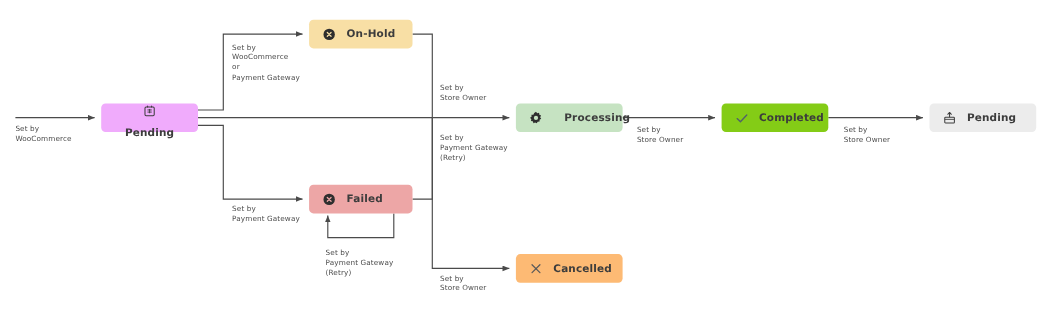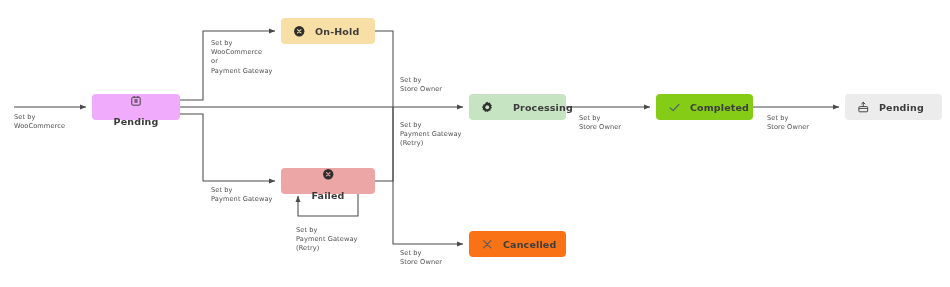--- a/index.html
+++ b/index.html
@@ -96,21 +96,21 @@
   <div class="node" style="left:281px;top:18px;width:94px;background:#f8dfa5;">
     <span class="ico">
       <svg viewBox="0 0 16 16" width="12.5" height="12.5">
         <circle cx="8" cy="8" r="6.6" fill="#2e2e2e"></circle>
         <path d="M5.8 5.8 L10.2 10.2 M10.2 5.8 L5.8 10.2" stroke="#f8dfa5" stroke-width="1.45" stroke-linecap="round"></path>
       </svg>
     </span>
     <span>On-Hold</span>
   </div>
 
-  <div class="node" style="left:281px;top:168px;width:94px;background:#eda6a6;flex-direction:column;">
+  <div class="node" style="left:281px;top:168px;width:94px;background:#eda6a6;">
     <span class="ico">
       <svg viewBox="0 0 16 16" width="12.5" height="12.5">
         <circle cx="8" cy="8" r="6.6" fill="#2e2e2e"></circle>
         <path d="M5.8 5.8 L10.2 10.2 M10.2 5.8 L5.8 10.2" stroke="#eda6a6" stroke-width="1.45" stroke-linecap="round"></path>
       </svg>
     </span>
     <span>Failed</span>
   </div>
 
   <div class="node" style="left:469px;top:94px;width:97px;background:#c6e3c2;gap:19px;">
@@ -140,21 +140,21 @@
       <svg viewBox="0 0 16 16" width="12.5" height="12.5">
         <rect x="2.4" y="7.2" width="11.2" height="6.6" rx="0.9" fill="none" stroke="#3c3c3c" stroke-width="1.2"></rect>
         <path d="M2.4 9.6 L13.6 9.6" stroke="#3c3c3c" stroke-width="1.05"></path>
         <path d="M8 6.6 L8 1.8" stroke="#3c3c3c" stroke-width="1.2" stroke-linecap="round"></path>
         <path d="M5.9 3.7 L8 1.6 L10.1 3.7" fill="none" stroke="#3c3c3c" stroke-width="1.2" stroke-linecap="round" stroke-linejoin="round"></path>
       </svg>
     </span>
     <span>Pending</span>
   </div>
 
-  <div class="node" style="left:469px;top:231px;width:97px;background:#f97316;">
+  <div class="node" style="left:469px;top:231px;width:97px;background:#fdba74;">
     <span class="ico">
       <svg viewBox="0 0 16 16" width="12.5" height="12.5">
         <path d="M3.4 3.4 L12.6 12.6 M12.6 3.4 L3.4 12.6" stroke="#5a5a5a" stroke-width="1.45" stroke-linecap="round"></path>
       </svg>
     </span>
     <span>Cancelled</span>
   </div>
 
   <div class="elabel" style="left:14px;top:113px;">Set by
 WooCommerce</div>

